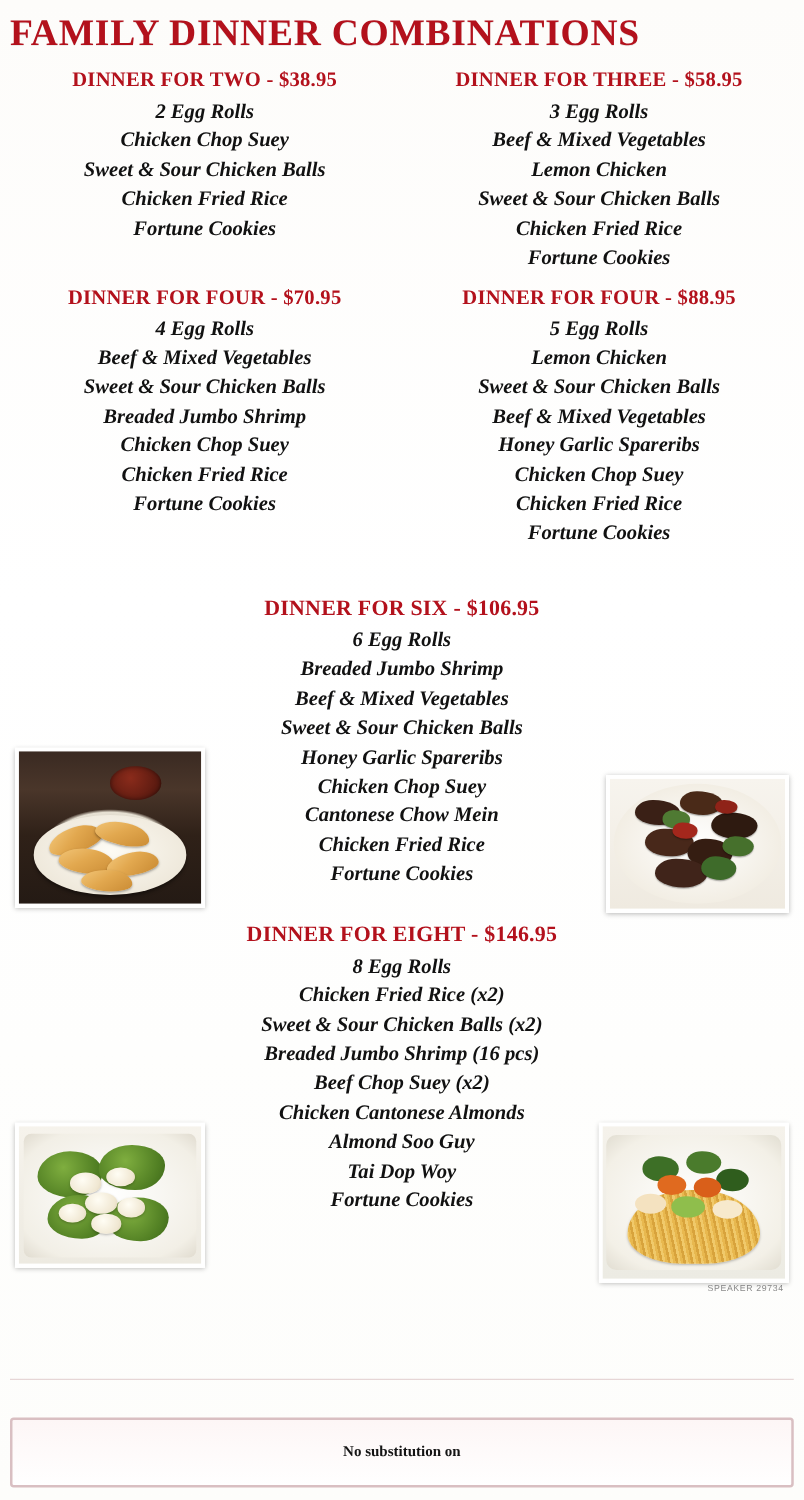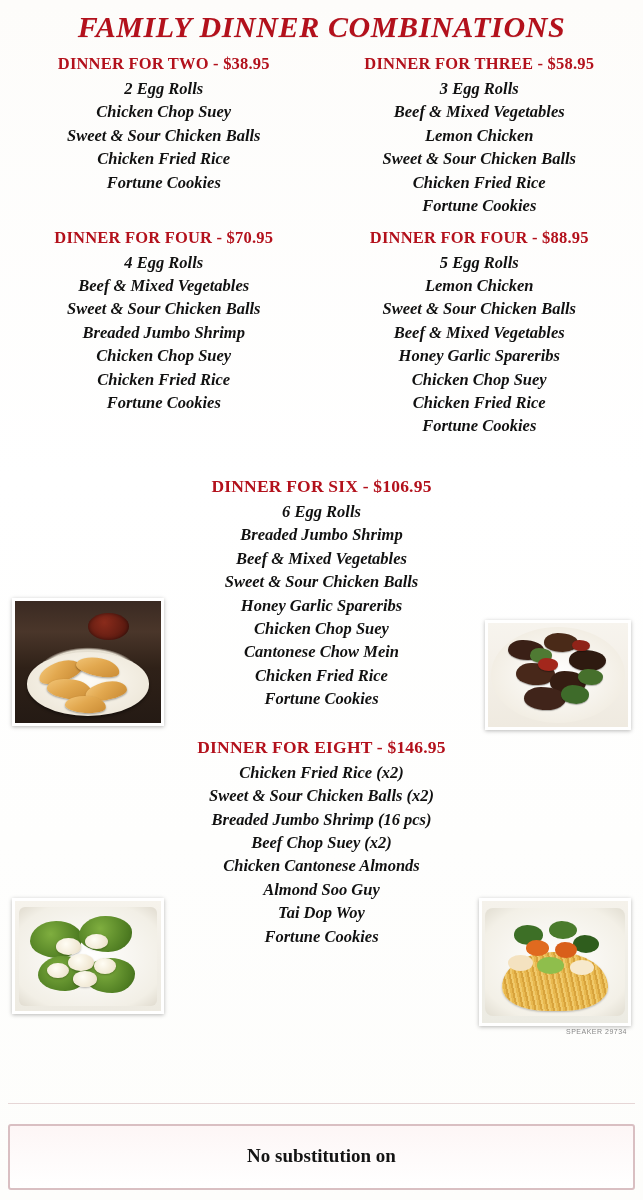--- a/index.html
+++ b/index.html
@@ -16,22 +16,20 @@
   .page {
     position: relative;
     width: 643px;
     height: 1200px;
     background: linear-gradient(180deg,#fdfcfa 0%, #ffffff 40%, #fdfdfb 100%);
   }
 
   
   .title-wrap {
     padding: 10px 8px 2px 8px;
-    text-align: center;
-    font-style: italic;
   }
   .main-title {
     font-family: "Liberation Serif", serif;
     font-weight: bold;
     font-size: 30px;
     letter-spacing: 0.6px;
     color: #b3111c;
     white-space: nowrap;
     text-shadow: 0 1px 0 rgba(0,0,0,0.07);
   }
@@ -227,21 +225,21 @@
     right: 8px;
     bottom: 10px;
     border: 2px solid #d9bfc2;
     border-radius: 3px;
     background: linear-gradient(180deg,#fdf6f6 0%, #ffffff 100%);
     text-align: center;
     padding: 16px 10px 18px 10px;
   }
   .footer-note div {
     font-weight: bold;
-    font-size: 19px;
+    font-size: 12px;
     line-height: 1.5;
     color: #141414;
   }
   .sep-top {
     position: absolute;
     left: 8px; right: 8px;
     bottom: 96px;
     height: 1px;
     background: #e6d6d6;
   }
@@ -354,20 +352,21 @@
 
   <div class="gap-eight"></div>
 
   <div class="center-combo">
     <div class="combo-head">
       <span>DINNER FOR EIGHT</span>
       <span>-</span>
       <span class="price">$146.95</span>
     </div>
     <ul class="items">
+      <li>8 Egg Rolls</li>
       <li>Chicken Fried Rice (x2)</li>
       <li>Sweet &amp; Sour Chicken Balls (x2)</li>
       <li>Breaded Jumbo Shrimp (16 pcs)</li>
       <li>Beef Chop Suey (x2)</li>
       <li>Chicken Cantonese Almonds</li>
       <li>Almond Soo Guy</li>
       <li>Tai Dop Woy</li>
       <li>Fortune Cookies</li>
     </ul>
   </div>

